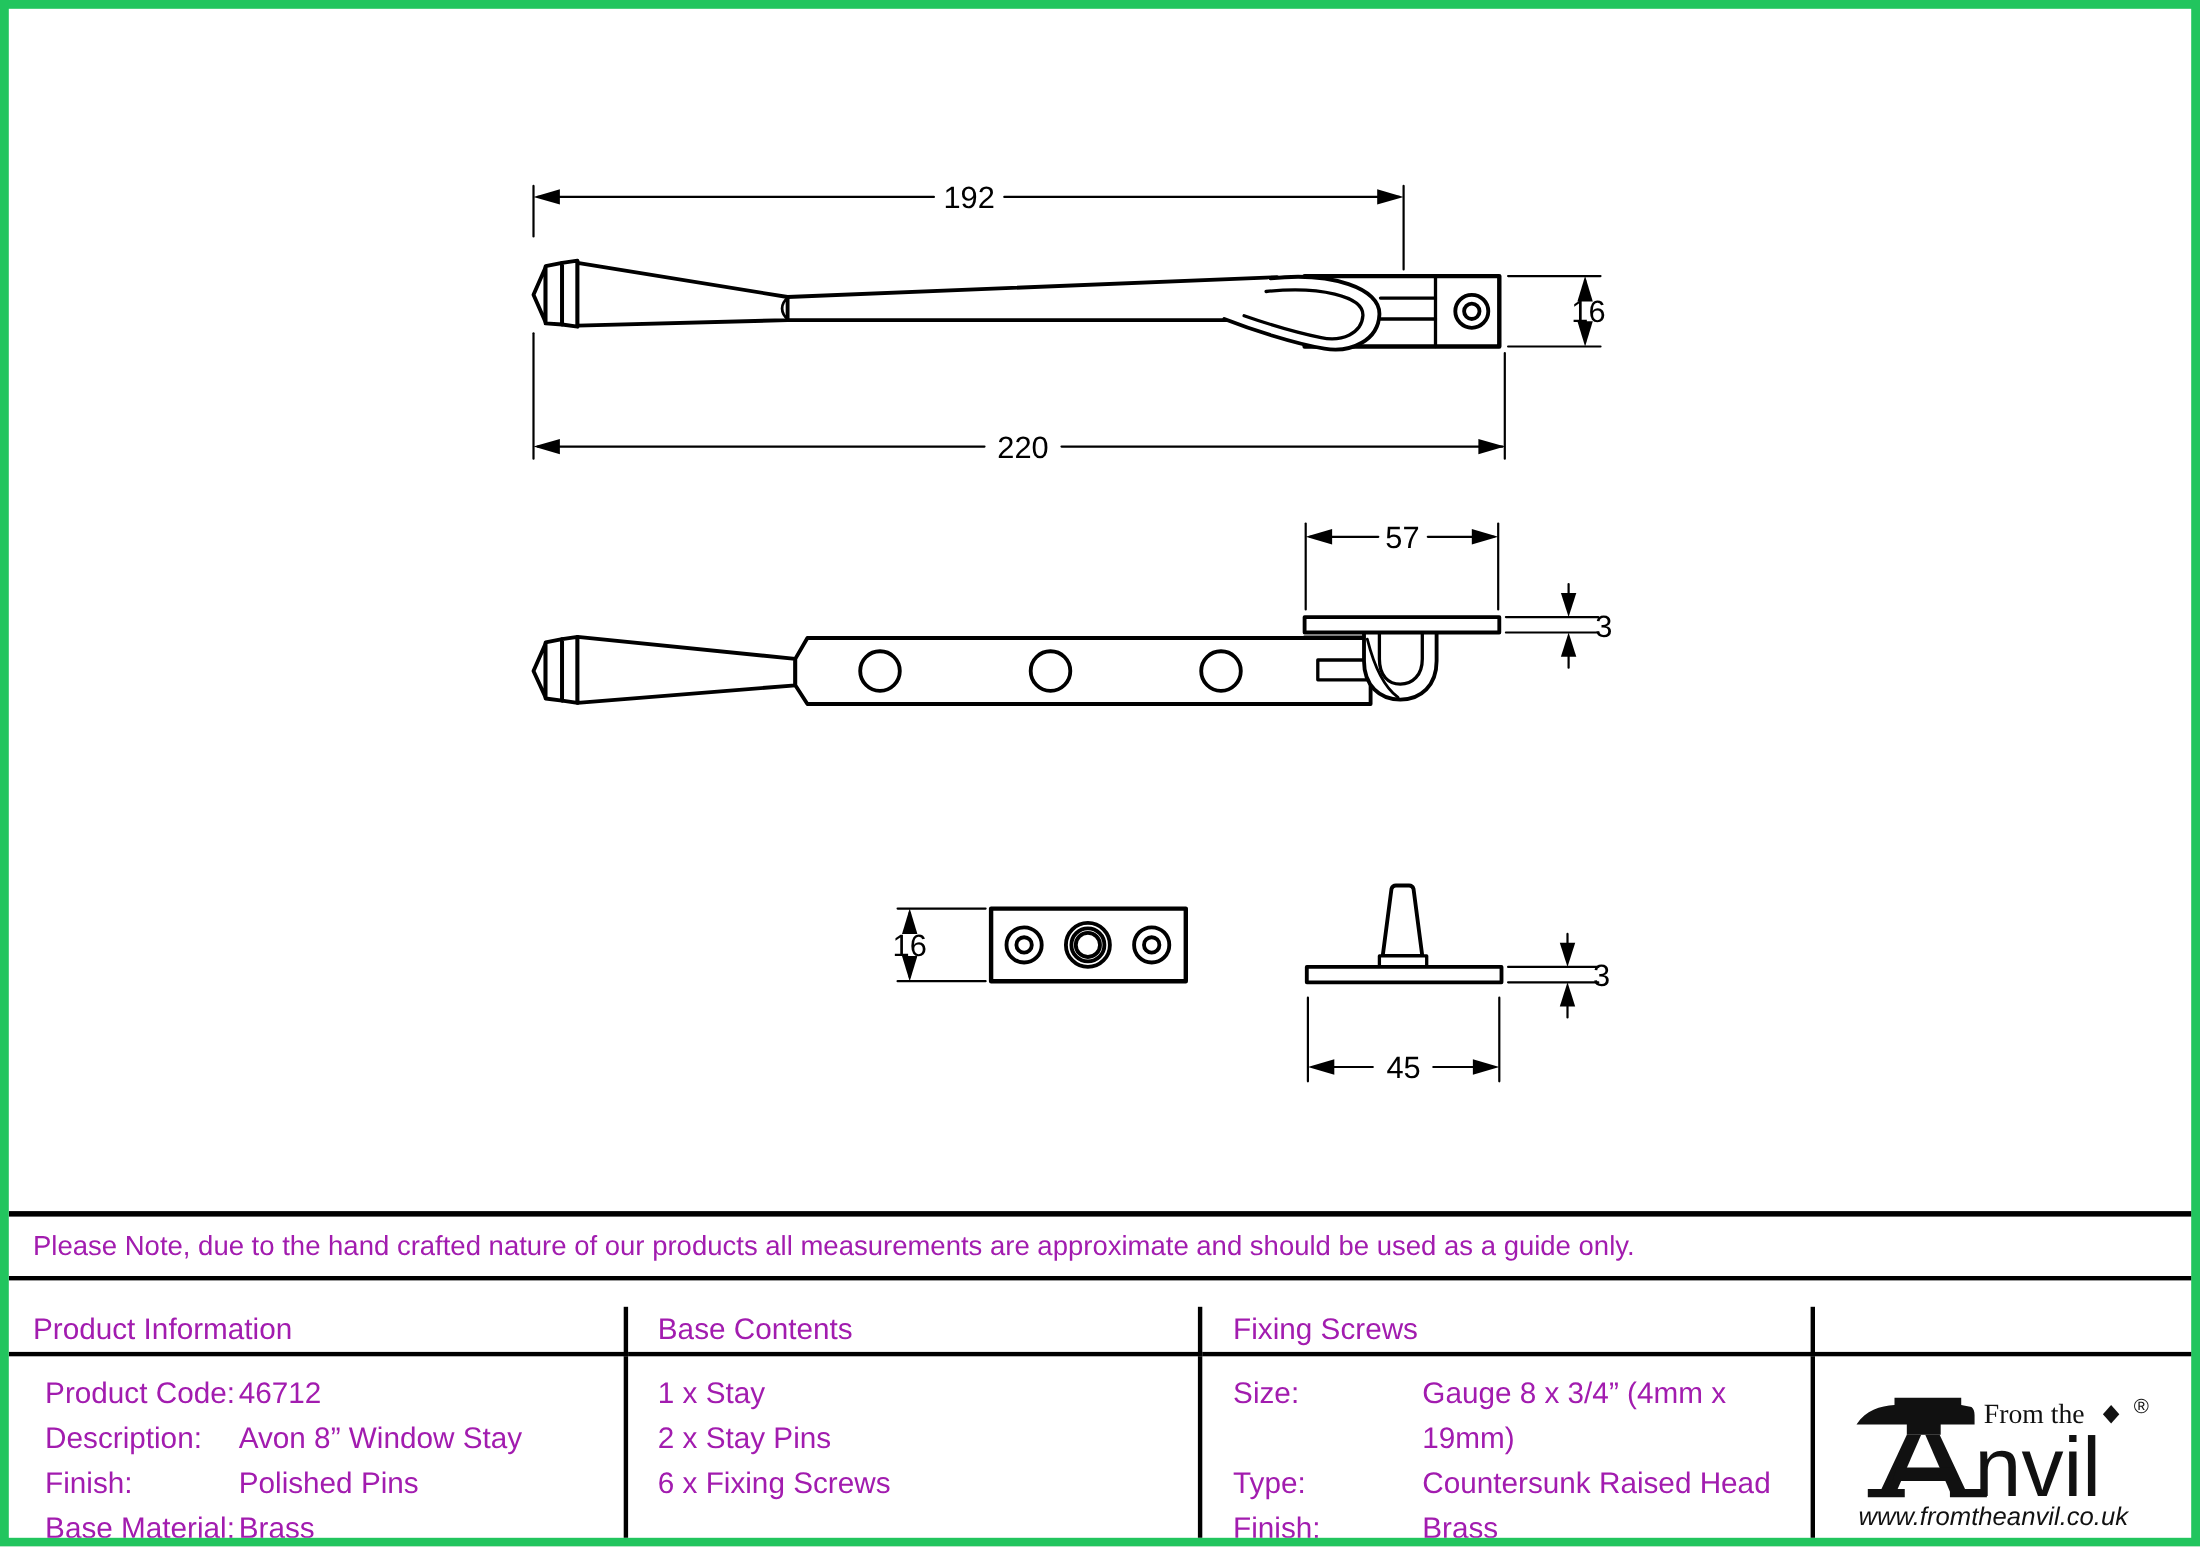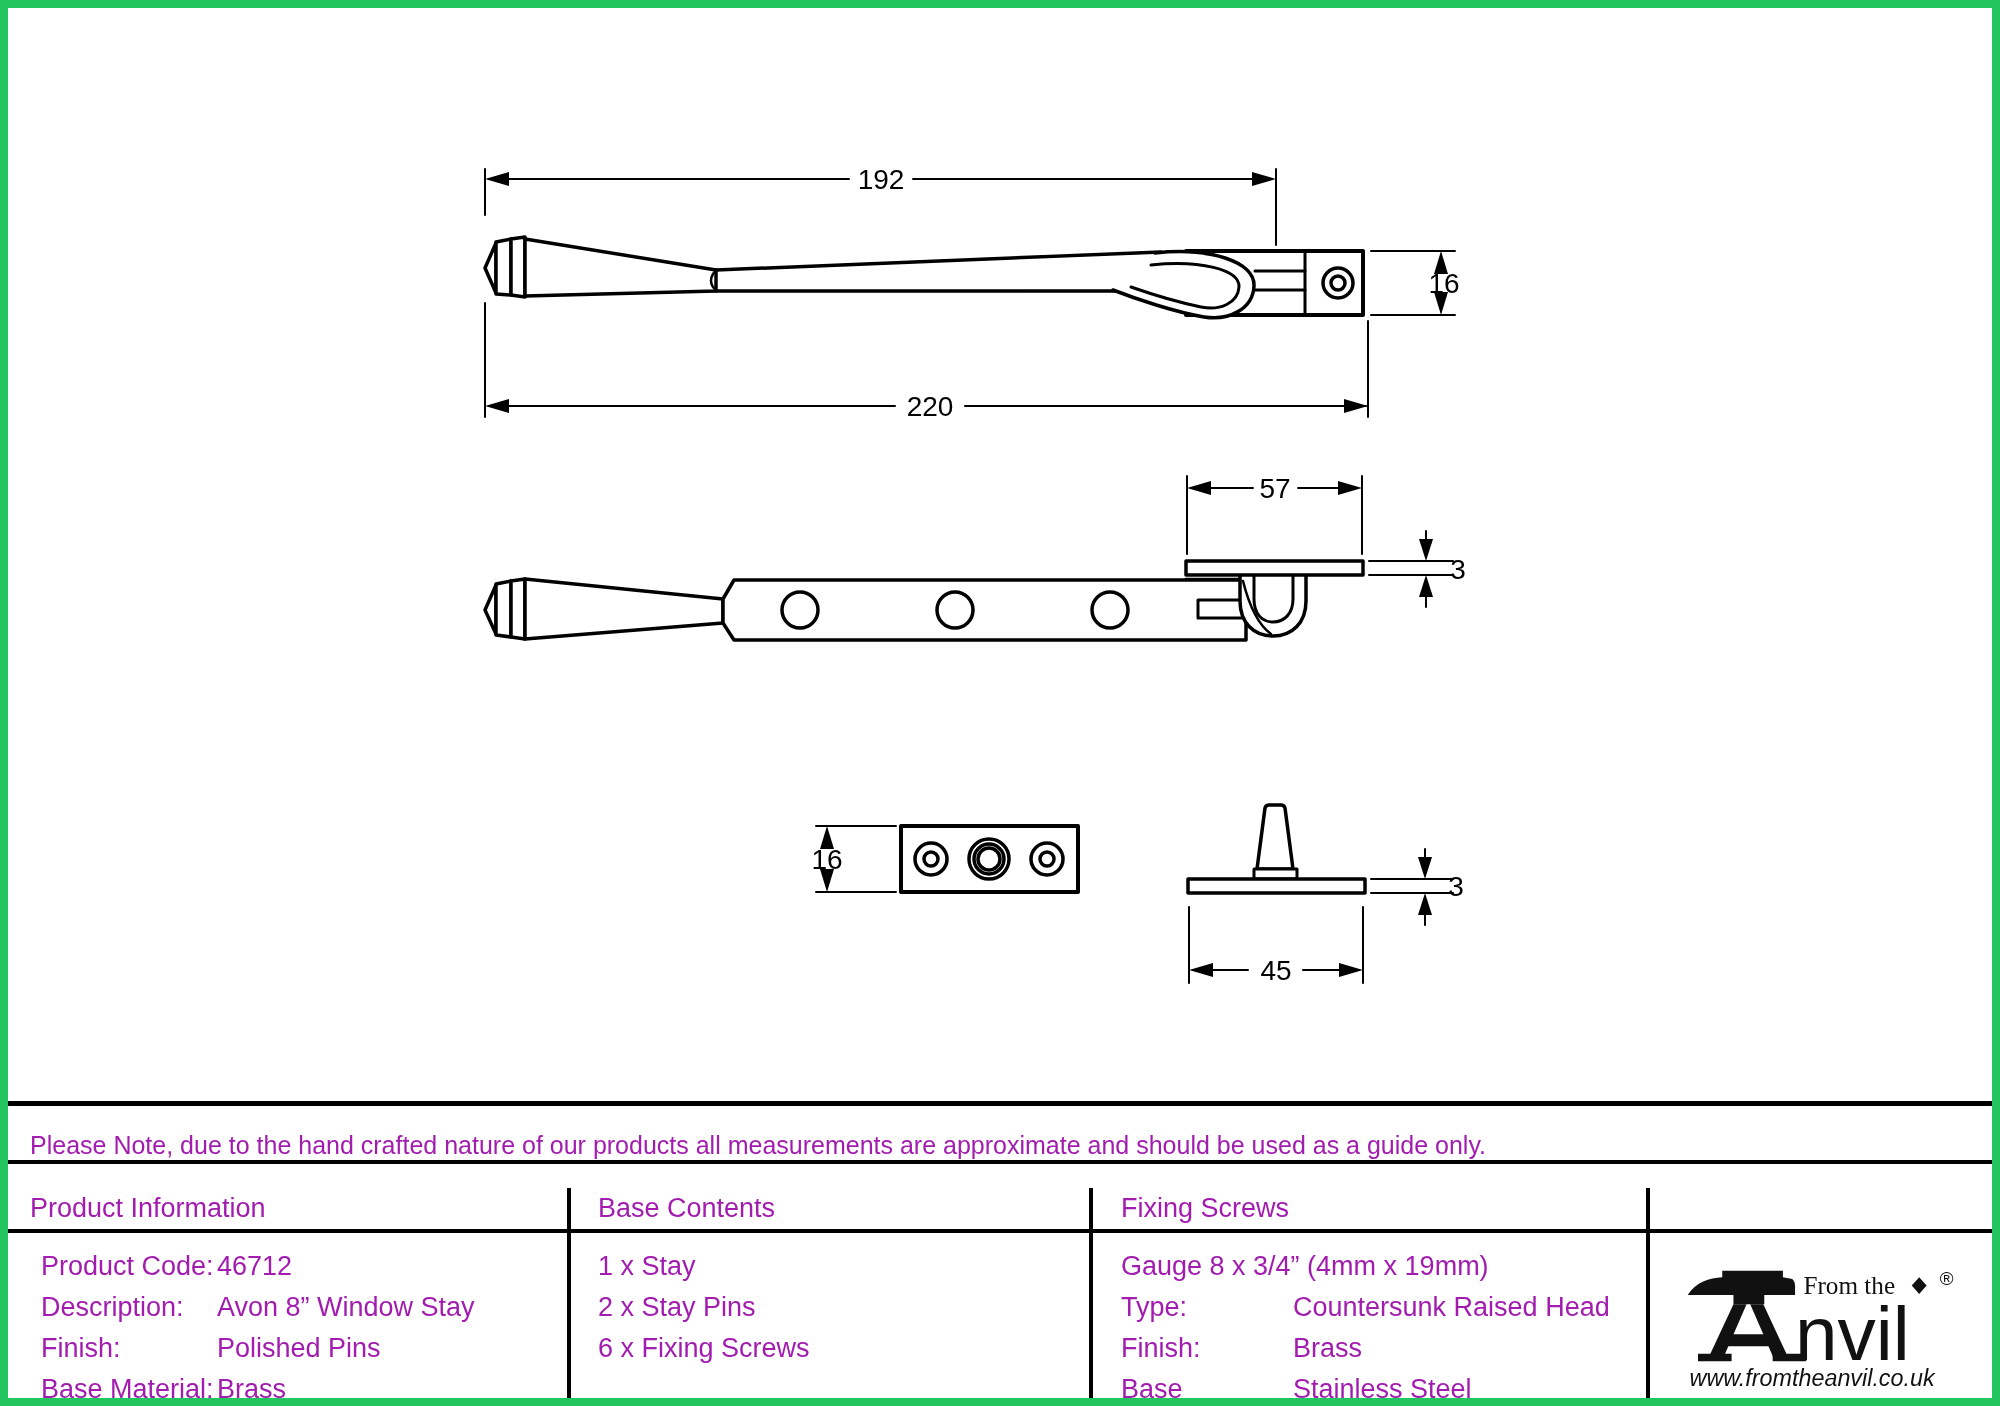--- a/index.html
+++ b/index.html
@@ -13,21 +13,21 @@
     color:#a21caf;
     overflow:hidden;
   }
   svg text{font-family:"Liberation Sans",sans-serif;}
   .drawing{position:absolute;top:0;left:0;}
   .dim-label{font-size:28px;fill:#000;}
   .note-bar{
     position:absolute;left:0;top:1093px;width:1990px;height:63px;
     border-top:5px solid #000;border-bottom:4px solid #000;
     box-sizing:border-box;
-    display:flex;align-items:flex-end;
+    display:flex;align-items:center;
     padding-left:22px;
     font-size:25px;
   }
   .spec-table{
     position:absolute;left:0;top:1156px;width:1990px;height:240px;
     box-sizing:border-box;
     display:grid;
     grid-template-columns:563px 522px 557px 348px;
     grid-template-rows:45px 191px;
     border-bottom:4px solid #000;
@@ -252,20 +252,21 @@
     </div>
 
     <div class="cell tb tb2 v-div">
       <div class="line">1 x Stay</div>
       <div class="line">2 x Stay Pins</div>
       <div class="line">6 x Fixing Screws</div>
     </div>
 
     <div class="cell tb tb3 v-div">
       <div class="kv">
+        <span class="k">Size:</span>
         <span class="v">Gauge 8 x 3/4” (4mm x 19mm)</span>
       </div>
       <div class="kv">
         <span class="k">Type:</span>
         <span class="v">Countersunk Raised Head</span>
       </div>
       <div class="kv">
         <span class="k">Finish:</span>
         <span class="v">Brass</span>
       </div>

